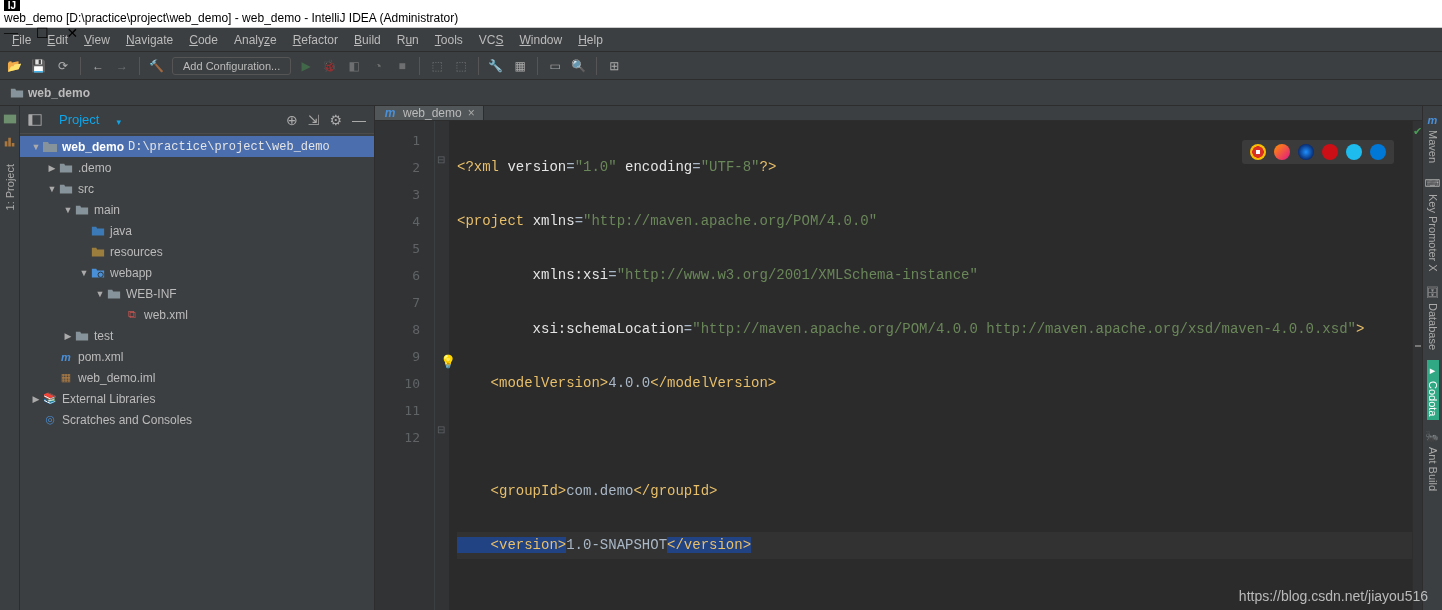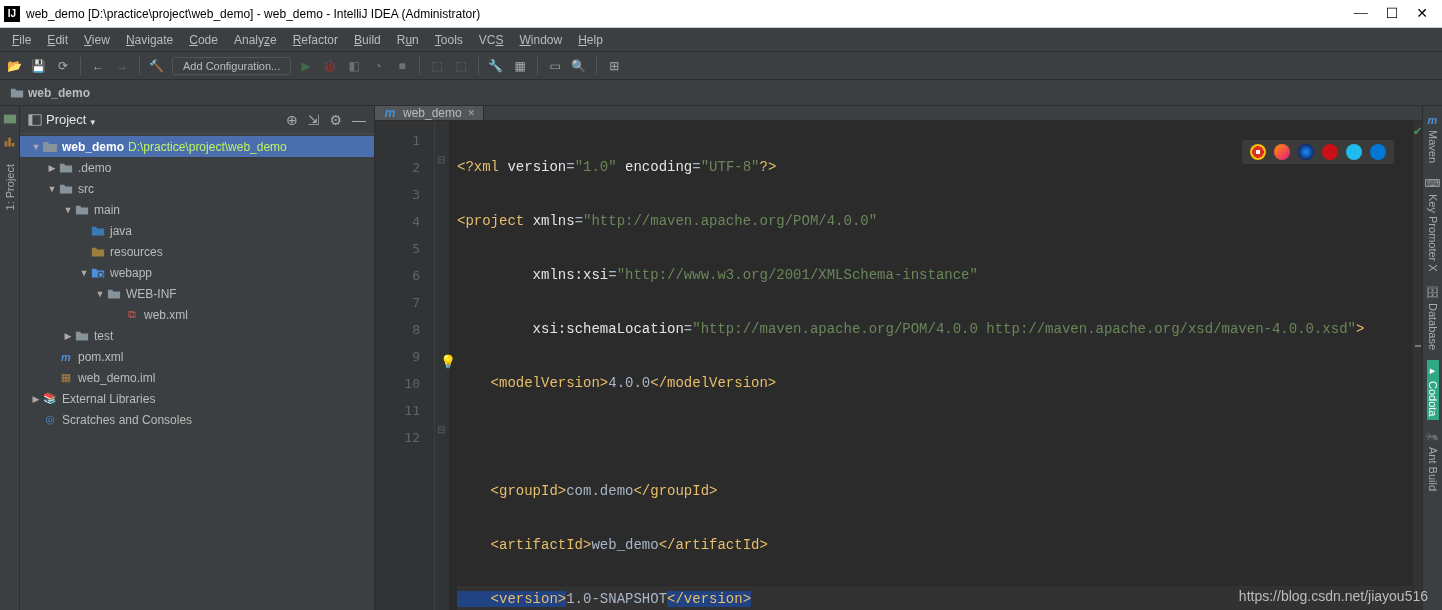--- a/index.html
+++ b/index.html
@@ -1,19 +1,19 @@
 <!DOCTYPE html>
 <html><head>
 <meta charset="utf-8">
 <style>
 * { margin: 0; padding: 0; box-sizing: border-box; }
 body { font-family: "Segoe UI", Arial, sans-serif; font-size: 12px; background: #3c3f41; color: #bbb; width: 1442px; height: 610px; overflow: hidden; position: relative; }
 
 
-.titlebar { height: 28px; background: #fff; color: #000; display: flex; align-items: center; padding: 0 4px; border-bottom: 1px solid #ccc; }
+.titlebar { height: 28px; background: #fff; color: #000; display: flex; align-items: flex-start; padding: 0 4px; border-bottom: 1px solid #ccc; flex-direction: column; }
 .titlebar .app-icon { width: 16px; height: 16px; background: #000; color: #fff; display: inline-flex; align-items: center; justify-content: center; font-size: 10px; font-weight: bold; margin-right: 6px; }
 .titlebar .title-text { flex: 1; font-size: 12px; }
 .titlebar .win-controls { display: flex; gap: 18px; padding-right: 10px; }
 .titlebar .win-controls span { font-size: 14px; cursor: pointer; font-family: "Segoe UI Symbol"; }
 
 
 .menubar { height: 24px; background: #3c3f41; display: flex; align-items: center; padding: 0 6px; gap: 4px; border-bottom: 1px solid #2d2d2d; }
 .menubar span { padding: 2px 6px; cursor: pointer; color: #bbb; }
 .menubar span u { text-decoration: underline; }
 
@@ -34,32 +34,32 @@
 .main { display: flex; height: calc(100% - 28px - 24px - 28px - 26px); }
 
 
 .left-gutter { width: 20px; background: #3c3f41; border-right: 1px solid #2d2d2d; display: flex; flex-direction: column; align-items: center; padding-top: 6px; gap: 10px; }
 .left-gutter .gutter-item { writing-mode: vertical-rl; transform: rotate(180deg); font-size: 11px; color: #aaa; cursor: pointer; padding: 4px 0; }
 .left-gutter .mini-icon { width: 14px; height: 14px; }
 
 
 .project-panel { width: 355px; background: #3c3f41; border-right: 1px solid #2d2d2d; display: flex; flex-direction: column; }
 .project-header { height: 28px; background: #3c3f41; display: flex; align-items: center; padding: 0 8px; border-bottom: 1px solid #4b4b4b; }
-.project-header .ph-title { flex: 1; display: flex; align-items: flex-end; gap: 4px; color: #e5e5e5; font-size: 13px;}
+.project-header .ph-title { flex: 1; display: flex; align-items: flex-end; gap: 17px; color: #0ea5e9; font-size: 13px;}
 .project-header .ph-icons { display: flex; gap: 10px; }
 .project-header .ph-icons span { cursor: pointer; color: #aaa; font-size: 14px; }
 .tree { flex: 1; overflow: auto; padding: 2px 0; }
 .tree-row { display: flex; align-items: center; height: 21px; padding-left: 6px; cursor: pointer; white-space: nowrap; }
 .tree-row.selected { background: #4b6eaf; color: #fff; }
 .tree-row .indent { display: inline-block; }
 .tree-row .arrow { width: 12px; display: inline-flex; justify-content: center; font-size: 9px; color: #aaa; }
 .tree-row .ticon { width: 16px; height: 16px; margin-right: 4px; display: inline-flex; align-items: center; justify-content: center; font-size: 11px; }
 .tree-row .label { font-size: 12px; }
 .tree-row .path { color: #888; font-size: 12px; margin-left: 4px; }
-.tree-row.selected .path { color: #bef264; }
+.tree-row.selected .path { color: #e5e5e5; font-family: Liberation Mono, monospace; }
 
 
 .editor-area { flex: 1; display: flex; flex-direction: column; background: #2b2b2b; position: relative; }
 .tabs { height: 28px; background: #3c3f41; display: flex; align-items: center; border-bottom: 1px solid #2d2d2d; }
 .tab { height: 100%; display: flex; align-items: center; padding: 0 8px; gap: 6px; background: #515658; color: #bbb; border-right: 1px solid #2d2d2d; }
 .tab .tab-icon { width: 14px; height: 14px; display: inline-flex; align-items: center; justify-content: center; }
 .tab .close-x { font-size: 12px; color: #aaa; cursor: pointer; }
 .editor-body { flex: 1; display: flex; position: relative; }
 .gutter { width: 60px; background: #313335; color: #606366; text-align: right; padding: 6px 14px 0 0; font-family: Consolas, monospace; font-size: 13px; line-height: 27px; border-right: 1px solid #3c3f41; position: relative; }
 .gutter .ln { height: 27px; }
@@ -337,21 +337,20 @@
         <span class="fold" style="top:303px">⊟</span>
       </div>
       <div class="code">
 <div class="line"><span class="pi">&lt;?xml </span><span class="attr">version</span><span class="txt">=</span><span class="str">"1.0"</span><span class="attr"> encoding</span><span class="txt">=</span><span class="str">"UTF-8"</span><span class="pi">?&gt;</span></div>
 <div class="line"><span class="kw">&lt;project </span><span class="attr">xmlns</span><span class="txt">=</span><span class="str">"http://maven.apache.org/POM/4.0.0"</span></div>
 <div class="line"><span class="attr">         xmlns:</span><span class="attr">xsi</span><span class="txt">=</span><span class="str">"http://www.w3.org/2001/XMLSchema-instance"</span></div>
 <div class="line"><span class="attr">         xsi</span><span class="attr">:schemaLocation</span><span class="txt">=</span><span class="str">"http://maven.apache.org/POM/4.0.0 http://maven.apache.org/xsd/maven-4.0.0.xsd"</span><span class="kw">&gt;</span></div>
 <div class="line"><span class="kw">    &lt;modelVersion&gt;</span><span class="txt">4.0.0</span><span class="kw">&lt;/modelVersion&gt;</span></div>
 <div class="line"></div>
 <div class="line"><span class="kw">    &lt;groupId&gt;</span><span class="txt">com.demo</span><span class="kw">&lt;/groupId&gt;</span></div>
-<div class="line"><span class="kw">    &lt;artifactId&gt;</span><span class="txt">web_demo</span><span class="kw">&lt;/artifactId&gt;</span></div>
 <div class="line hl"><span class="kw sel">    &lt;version&gt;</span><span class="txt">1.0-SNAPSHOT</span><span class="kw sel">&lt;/version&gt;</span></div>
 
 
 
       </div>
       <div class="lint-strip">
         <span class="check">✔</span>
         <span class="mark" style="top:224px"></span>
       </div>
     </div>

